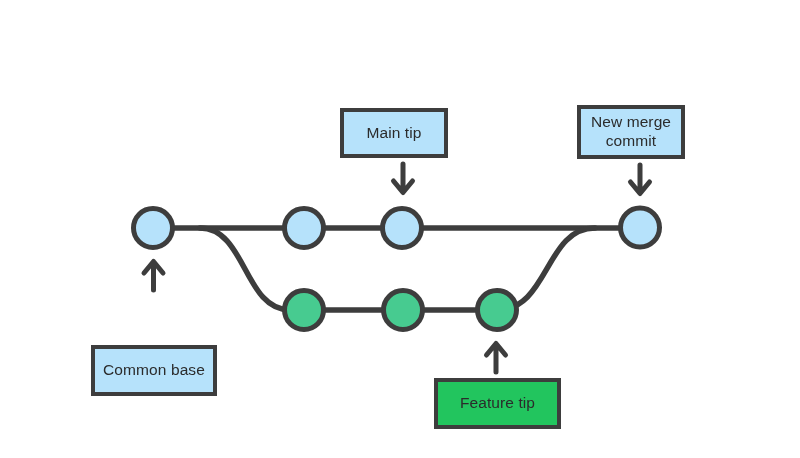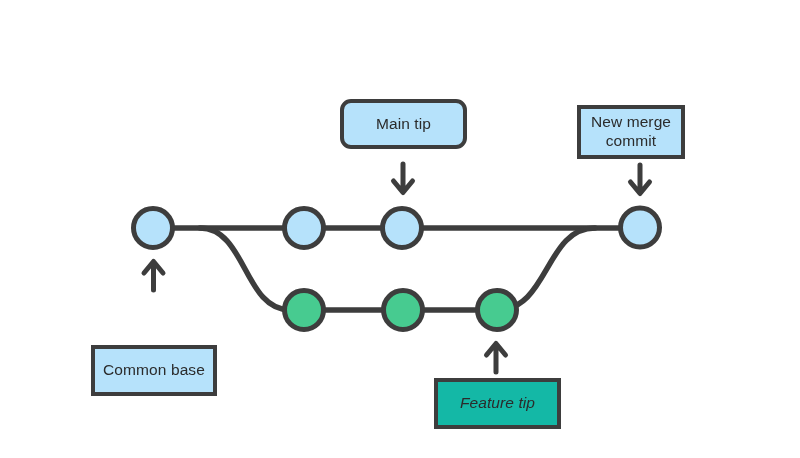--- a/index.html
+++ b/index.html
@@ -23,21 +23,21 @@
     display: flex;
     align-items: center;
     justify-content: center;
     text-align: center;
     font-size: 15.5px;
     line-height: 1.22;
     color: #2b2b2b;
     white-space: pre-line;
     letter-spacing: 0.1px;
   }
-  .box-main-tip    { left: 340px; top: 99px; width: 127px; height: 50px; border-radius: 11px; }
+  .box-main-tip    { left: 340px; top: 108px; width: 108px; height: 50px; }
   .box-new-merge   { left: 577px; top: 105px; width: 108px; height: 54px; }
   .box-common-base { left:  91px; top: 297px; width: 126px; height: 51px; margin-top: 48px; }
   .box-feature-tip { left: 434px; top: 378px; width: 127px; height: 51px; }
 </style>
 </head>
 <body>
 
 <div class="canvas">
 
   <svg class="graph-svg" width="800" height="458" viewBox="0 0 800 458">
@@ -68,15 +68,15 @@
     </g>
   </svg>
 
   <div class="label-box box-main-tip" style="background-color:#b6e2fb;">Main tip</div>
 
   <div class="label-box box-new-merge" style="background-color:#b6e2fb;">New merge
 commit</div>
 
   <div class="label-box box-common-base" style="background-color:#b6e2fb;">Common base</div>
 
-  <div class="label-box box-feature-tip" style="background-color:#14b8a6;font-style:italic;">Feature tip</div>
+  <div class="label-box box-feature-tip" style="background-color:#22c55e;">Feature tip</div>
 
 </div>
 
 </body></html>

